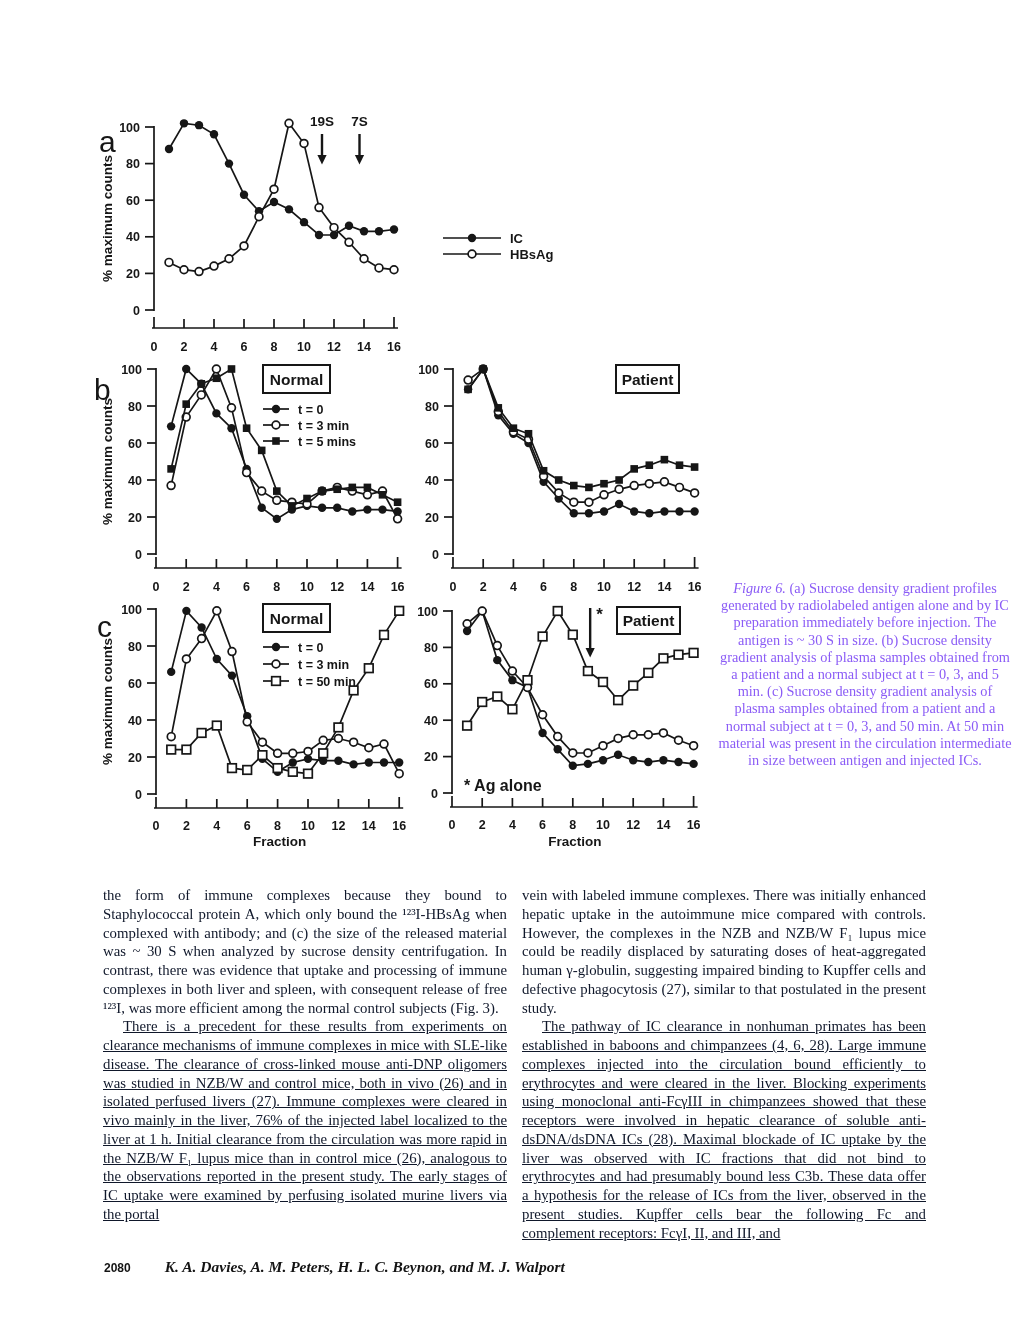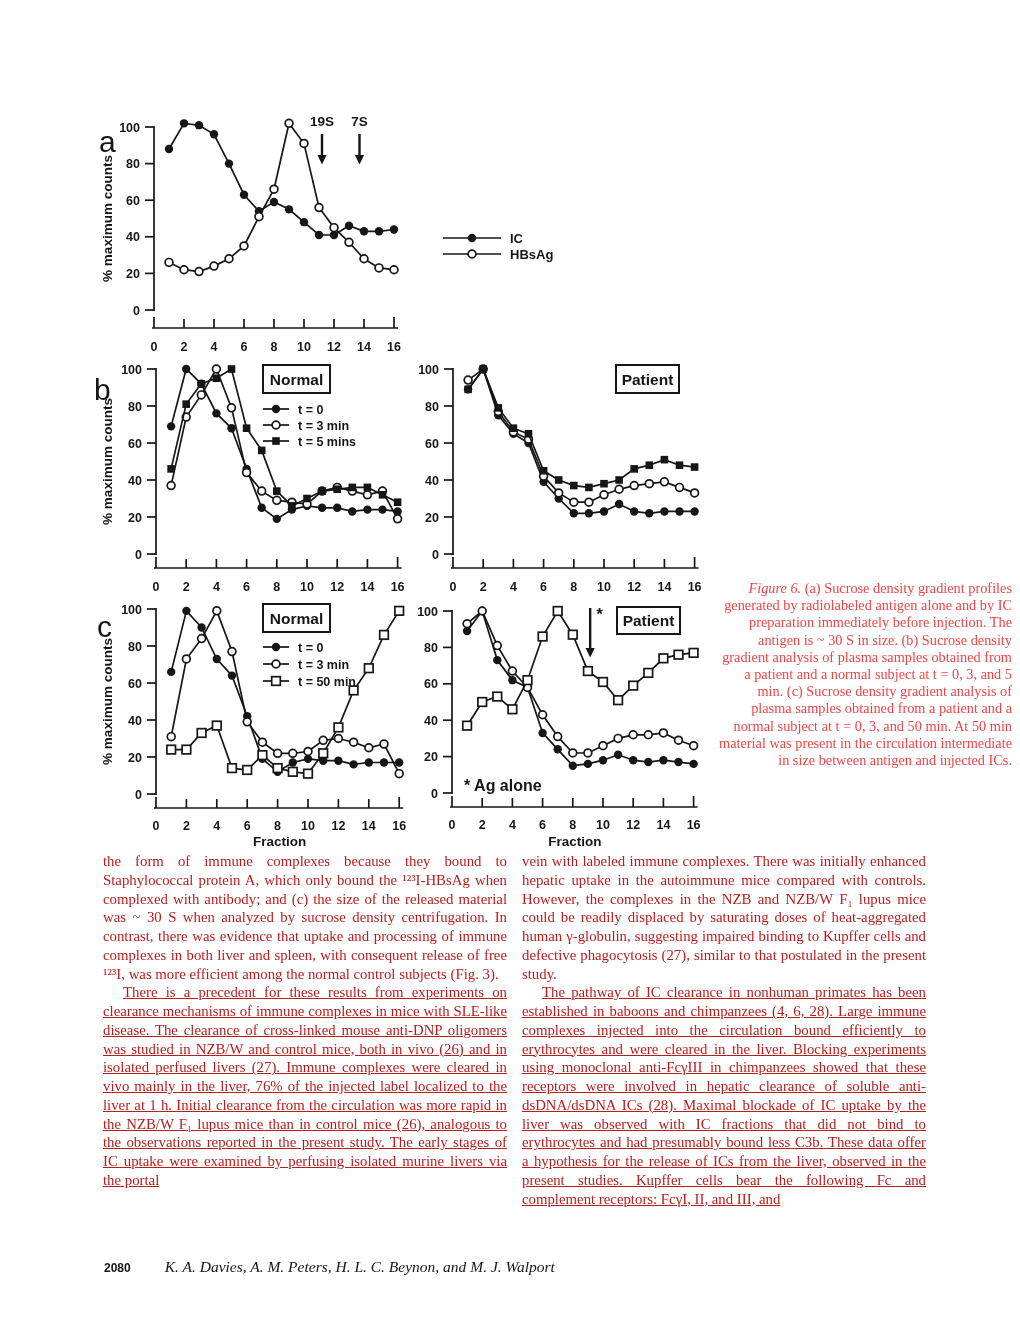--- a/index.html
+++ b/index.html
@@ -1,30 +1,30 @@
 <!DOCTYPE html>
 <html><head>
 <meta charset="utf-8">
 <style>
   html,body{margin:0;padding:0;background:#e8e8e8;}
   .page{position:relative;width:1020px;height:1320px;background:#ffffff;color:#141414;overflow:hidden;
         font-family:"Liberation Serif",serif;}
   #charts{position:absolute;left:0;top:0;}
   .caption{position:absolute;left:718px;top:580px;width:294px;
-           font:14.3px/17.2px "Liberation Serif",serif;color:#ef4444;text-align:right;}
+           font:14.3px/17.2px "Liberation Serif",serif;color:#8b5cf6;text-align:center;}
   .cap-label{font-style:italic;}
-  .col{position:absolute;top:852px;width:404px;font:14.8px/18.75px "Liberation Serif",serif;
-       color:#b91c1c;text-align:justify;}
+  .col{position:absolute;top:886px;width:404px;font:14.8px/18.75px "Liberation Serif",serif;
+       color:#0f172a;text-align:justify;}
   .col-left{left:103px;}
   .col-right{left:522px;}
   .col p{margin:0;}
   .col p.indent{text-indent:20px;text-decoration:underline;}
   .footer{position:absolute;left:104px;top:1258px;white-space:nowrap;}
   .pagenum{font-family:"Liberation Sans",sans-serif;font-weight:bold;font-size:12px;margin-right:30px;}
-  .authors{font-style:italic;font-size:15.5px;}
+  .authors{font-style:italic;font-size:15.5px;font-weight:bold;}
 </style>
 </head>
 <body>
 
 <div class="page">
 
   <svg id="charts" width="1020" height="880">
       <g>
         <text x="99" y="152" fill="#161616" font-family="&quot;Liberation Sans&quot;, sans-serif" font-size="30" font-weight="normal" text-anchor="start">a</text>
         <line x1="154" y1="126" x2="154" y2="311" stroke="#161616" stroke-width="1.7"></line>

